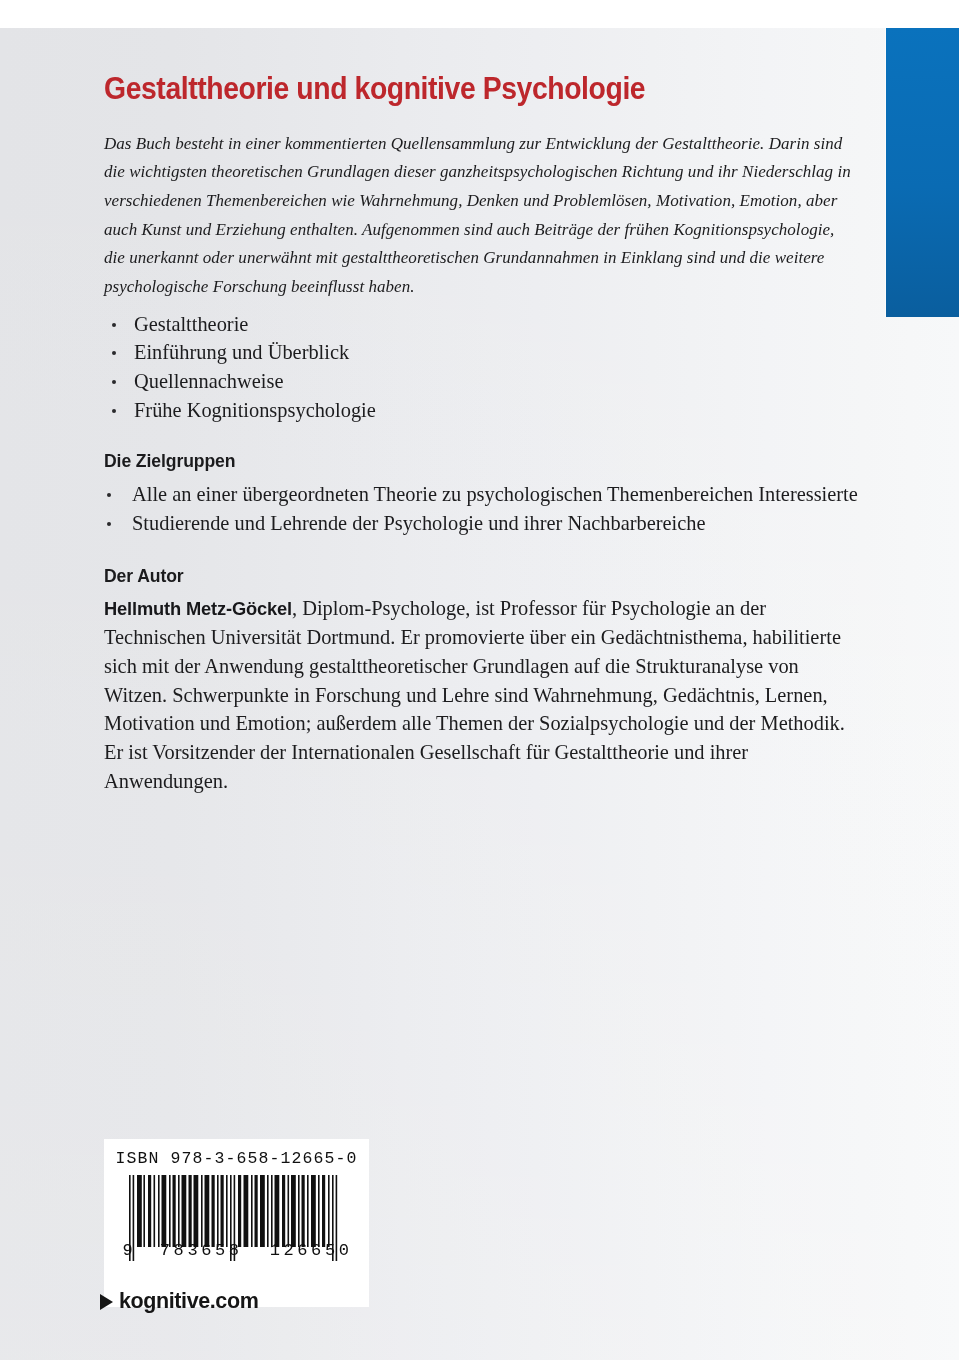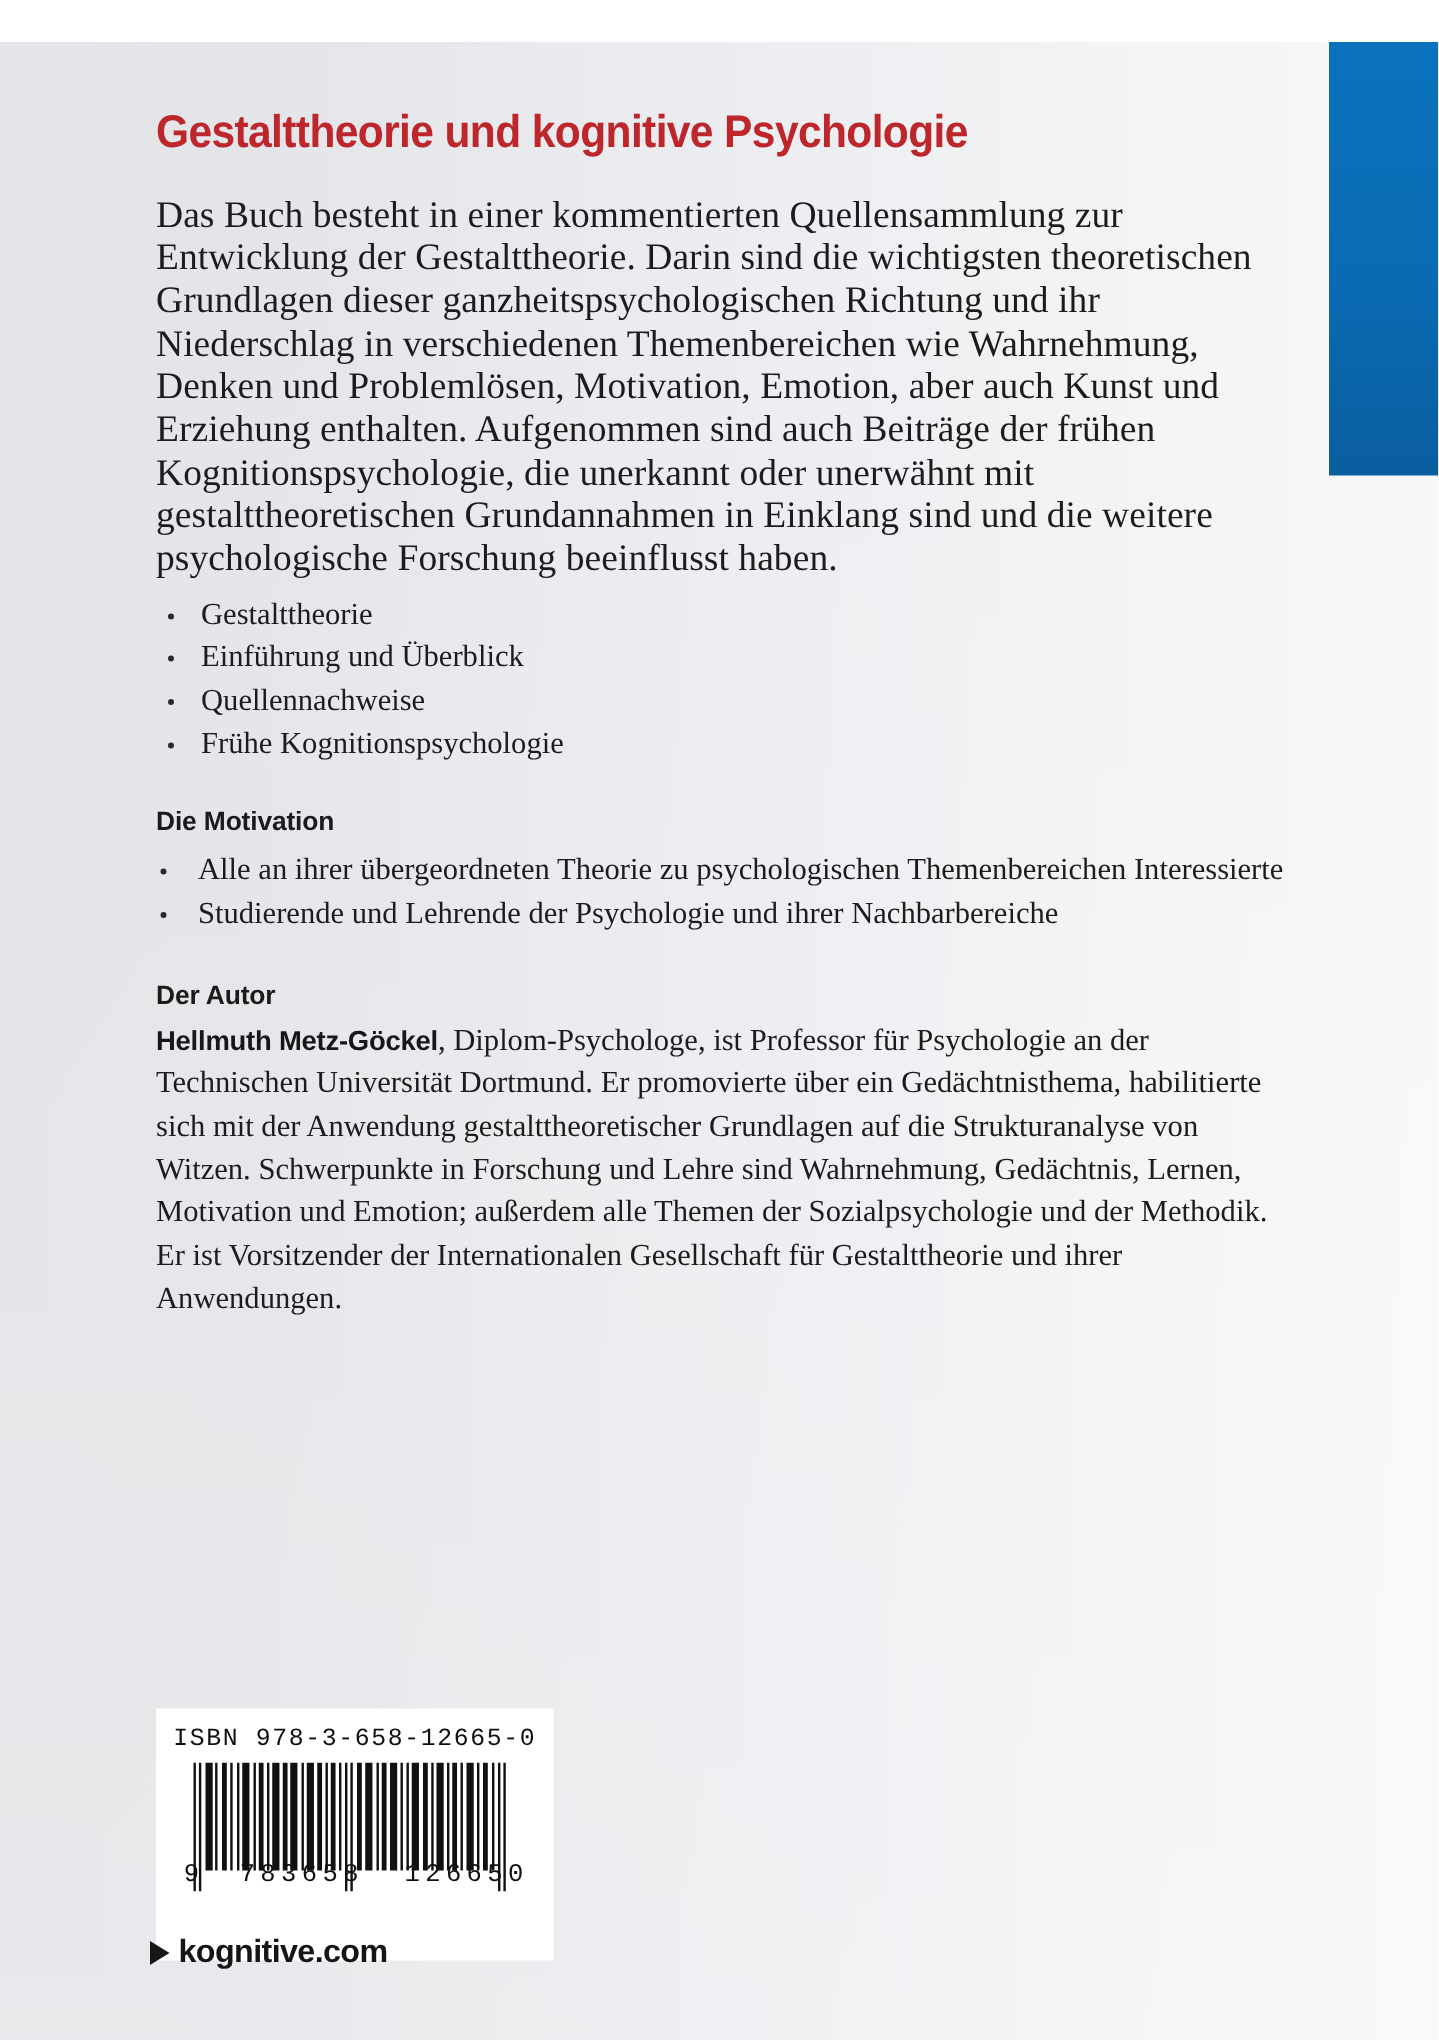--- a/index.html
+++ b/index.html
@@ -79,25 +79,26 @@
     color: #bd272c;
     transform: scaleX(0.93);
     transform-origin: left top;
     white-space: nowrap;
   }
 
   .body-par {
     margin: 0;
     padding-top: 24px;
     font-family: "Liberation Serif", serif;
-    font-size: 25px;
+    font-size: 17px;
     line-height: 28.7px;
     color: #1c1c1e;
     width: 748px;
     letter-spacing: 0.04px;
+    font-style: italic;
   }
 
   .section-head {
     margin: 0;
     font-family: "Liberation Sans", sans-serif;
     font-weight: bold;
     font-size: 17.6px;
     line-height: 1.2;
     color: #1b1b1d;
     letter-spacing: -0.1px;
@@ -239,24 +240,24 @@
     <p class="body-par">Das Buch besteht in einer kommentierten Quellensammlung zur Entwicklung der Gestalttheorie. Darin sind die wichtigsten theoretischen Grundlagen dieser ganzheitspsychologischen Richtung und ihr Niederschlag in verschiedenen Themenbereichen wie Wahrnehmung, Denken und Problemlösen, Motivation, Emotion, aber auch Kunst und Erziehung enthalten. Aufgenommen sind auch Beiträge der frühen Kognitionspsychologie, die unerkannt oder unerwähnt mit gestalttheoretischen Grundannahmen in Einklang sind und die weitere psychologische Forschung beeinflusst haben.</p>
 
 
     <ul id="list-inhalt" class="blist">
       <li>Gestalttheorie</li>
       <li>Einführung und Überblick</li>
       <li>Quellennachweise</li>
       <li>Frühe Kognitionspsychologie</li>
     </ul>
 
-    <h2 id="head-zielgruppen" class="section-head">Die Motivation</h2>
+    <h2 id="head-zielgruppen" class="section-head">Die Zielgruppen</h2>
 
     <ul id="list-zielgruppen" class="blist">
-      <li>Alle an ihrer übergeordneten Theorie zu psychologischen Themenbereichen Interessierte</li>
+      <li>Alle an einer übergeordneten Theorie zu psychologischen Themenbereichen Interessierte</li>
       <li>Studierende und Lehrende der Psychologie und ihrer Nachbarbereiche</li>
     </ul>
 
     <h2 id="head-autor" class="section-head">Der Autor</h2>
 
     <p id="author-par"><span id="author-name">Hellmuth Metz-Göckel</span><span>, Diplom-Psychologe, ist Professor für Psychologie an der Technischen Universität Dortmund. Er promovierte über ein Gedächtnisthema, habilitierte sich mit der Anwendung gestalttheoretischer Grundlagen auf die Strukturanalyse von Witzen. Schwerpunkte in Forschung und Lehre sind Wahrnehmung, Gedächtnis, Lernen, Motivation und Emotion; außerdem alle Themen der Sozialpsychologie und der Methodik. Er ist Vorsitzender der Internationalen Gesellschaft für Gestalttheorie und ihrer Anwendungen.</span></p>
 
   </div>
 
   <div id="barcode-box">

